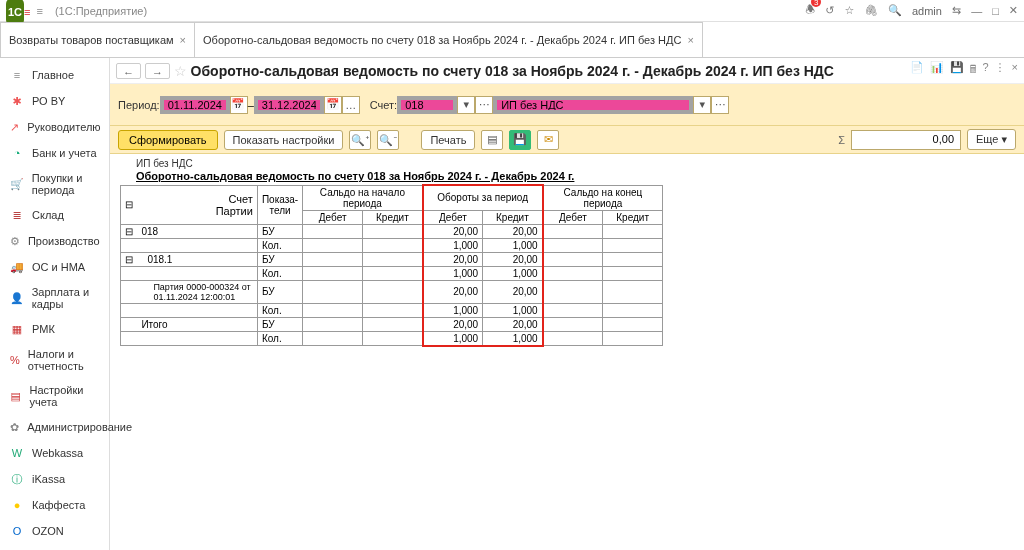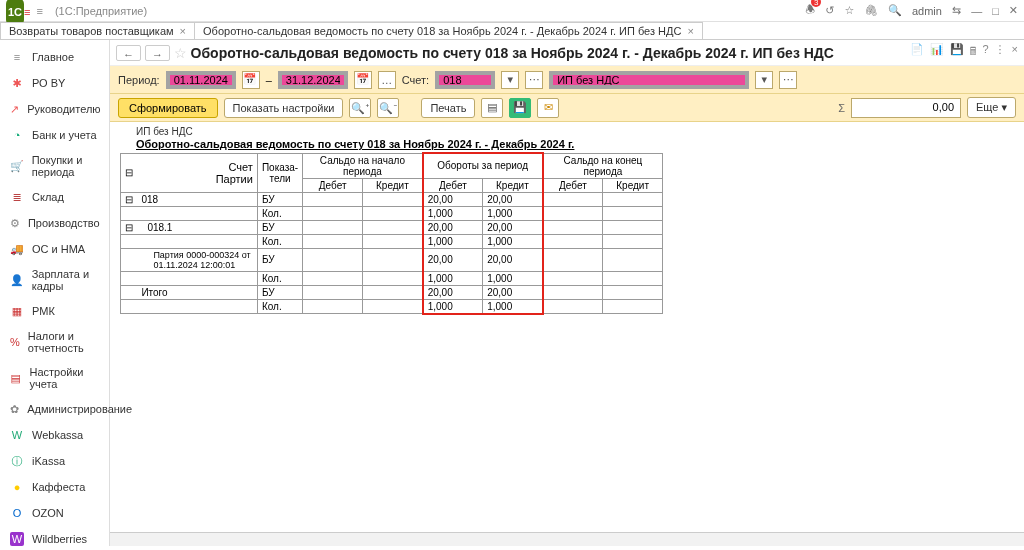--- a/index.html
+++ b/index.html
@@ -6,52 +6,52 @@
 body{background:#fff;overflow:hidden}
 .titlebar{height:22px;background:#fff;display:flex;align-items:center;padding:0 6px;border-bottom:1px solid #e0e0e0}
 .titlebar .logo{color:#d9272e;font-weight:bold;font-size:14px;margin-right:6px}
 .titlebar .hamb{color:#888;margin-right:8px;cursor:pointer}
 .titlebar .title-txt{color:#333}
 .titlebar .title-sub{color:#888;margin-left:4px}
 .titlebar .right{margin-left:auto;display:flex;align-items:center;gap:10px;color:#666}
 .titlebar .right .bell{position:relative}
 .titlebar .right .badge{position:absolute;top:-4px;right:-6px;background:#e33;color:#fff;border-radius:50%;font-size:8px;width:10px;height:10px;display:flex;align-items:center;justify-content:center}
 .titlebar .ico{cursor:pointer;color:#777}
-.tabsbar{height:18px;background:#fff;display:flex;align-items:stretch;border-bottom:1px solid #ccc}
+.tabsbar{height:36px;background:#fff;display:flex;align-items:stretch;border-bottom:1px solid #ccc}
 .tab{padding:3px 8px;border:1px solid #ccc;border-bottom:none;background:#fff;display:flex;align-items:center;gap:6px;font-size:10px;color:#333;margin-right:-1px}
 .tab .x{color:#888;cursor:pointer}
 .tab.active{background:#fff}
 .layout{display:flex;height:calc(550px - 44px)}
 .sidebar{width:110px;background:#fff;border-right:1px solid #ddd;padding-top:4px}
 .side-item{display:flex;align-items:center;gap:8px;padding:6px 10px;color:#333;cursor:pointer;font-size:10px}
 .side-ico{width:14px;height:14px;display:inline-flex;align-items:center;justify-content:center;font-size:11px}
 .main{flex:1;display:flex;flex-direction:column;overflow:hidden}
 .navrow{height:26px;display:flex;align-items:center;padding:0 6px;gap:4px;border-bottom:1px solid #eee}
 .navbtn{border:1px solid #ccc;background:#fff;padding:1px 6px;color:#555;cursor:pointer;border-radius:2px}
 .star{color:#ccc;font-size:14px}
 .page-title{font-size:14px;font-weight:bold;color:#222}
 .navrow .rt{margin-left:auto;display:flex;gap:6px;color:#888}
 .navrow .rt span{cursor:pointer}
-.paramrow{height:28px;background:#ffefc3;display:flex;align-items:center;padding:0 8px;gap:6px;border-bottom:1px solid #e8d38a}
+.paramrow{height:42px;background:#ffefc3;display:flex;align-items:center;padding:0 8px;border-bottom:1px solid #e8d38a}
 .paramrow label{color:#333}
 .paramrow input{border:4px solid #a3a3a3;padding:2px 4px;background:#ec4899;height:18px}
 .paramrow .minibtn{border:1px solid #bba86b;background:#fff;width:18px;height:18px;display:flex;align-items:center;justify-content:center;cursor:pointer;color:#555}
 .toolrow{height:28px;background:#ffefc3;display:flex;align-items:center;padding:0 8px;gap:6px;border-bottom:1px solid #e8d38a}
 .btn-primary{background:#ffe066;border:1px solid #c9a400;padding:3px 10px;border-radius:3px;font-weight:normal;cursor:pointer}
 .btn{background:#fff;border:1px solid #bba86b;padding:3px 8px;border-radius:3px;cursor:pointer;color:#333}
 .iconbtn{background:#fff;border:1px solid #bba86b;width:22px;height:20px;display:flex;align-items:center;justify-content:center;cursor:pointer;border-radius:2px;color:#555}
 .toolrow .rtool{margin-left:auto;display:flex;align-items:center;gap:6px}
 .toolrow .sum{border:1px solid #bba86b;background:#fff;padding:2px 6px;width:110px;text-align:right;height:20px}
 .report{flex:1;overflow:auto;padding:4px 8px;position:relative}
 .rep-org{font-size:10px;color:#333;padding-left:18px}
 .rep-title{font-weight:bold;font-size:11px;padding-left:18px;margin-top:1px;text-decoration:underline}
 table.rep{border-collapse:collapse;margin-top:2px;margin-left:2px}
 table.rep th,table.rep td{border:1px solid #999;padding:1px 4px;font-size:10px;color:#000;background:#fff}
 table.rep th{background:#fff;font-weight:normal;text-align:center}
-.num{}
+.num{text-align:right}
 .tree-col{width:14px;text-align:center;color:#666;border-right:none !important}
 .tree-col2{border-left:none !important}
 .foot-scroll{height:14px;background:#f2f2f2;border-top:1px solid #ccc}
 </style>
 </head>
 <body>
 
 <div class="titlebar">
   <span class="logo"><span style="background:#4d7c0f;color:#fff;padding:8px 2px;border-radius:6px">1C</span><span style="color:#d9272e">≡</span></span>
   <span class="hamb">≡</span>
@@ -176,21 +176,21 @@
     </div>
 
     <div class="paramrow">
       <label>Период:</label>
       <input style="width: 70px;" value="01.11.2024">
       <span class="minibtn">📅</span>
       <span>–</span>
       <input style="width: 70px;" value="31.12.2024">
       <span class="minibtn">📅</span>
       <span class="minibtn">…</span>
-      <label style="">Счет:</label>
+      <label style="margin-left:10px">Счет:</label>
       <input style="width: 60px;" value="018">
       <span class="minibtn">▾</span>
       <span class="minibtn">⋯</span>
       <input style="width: 200px;" value="ИП без НДС">
       <span class="minibtn">▾</span>
       <span class="minibtn">⋯</span>
     </div>
 
     <div class="toolrow">
       <button class="btn-primary">Сформировать</button>

